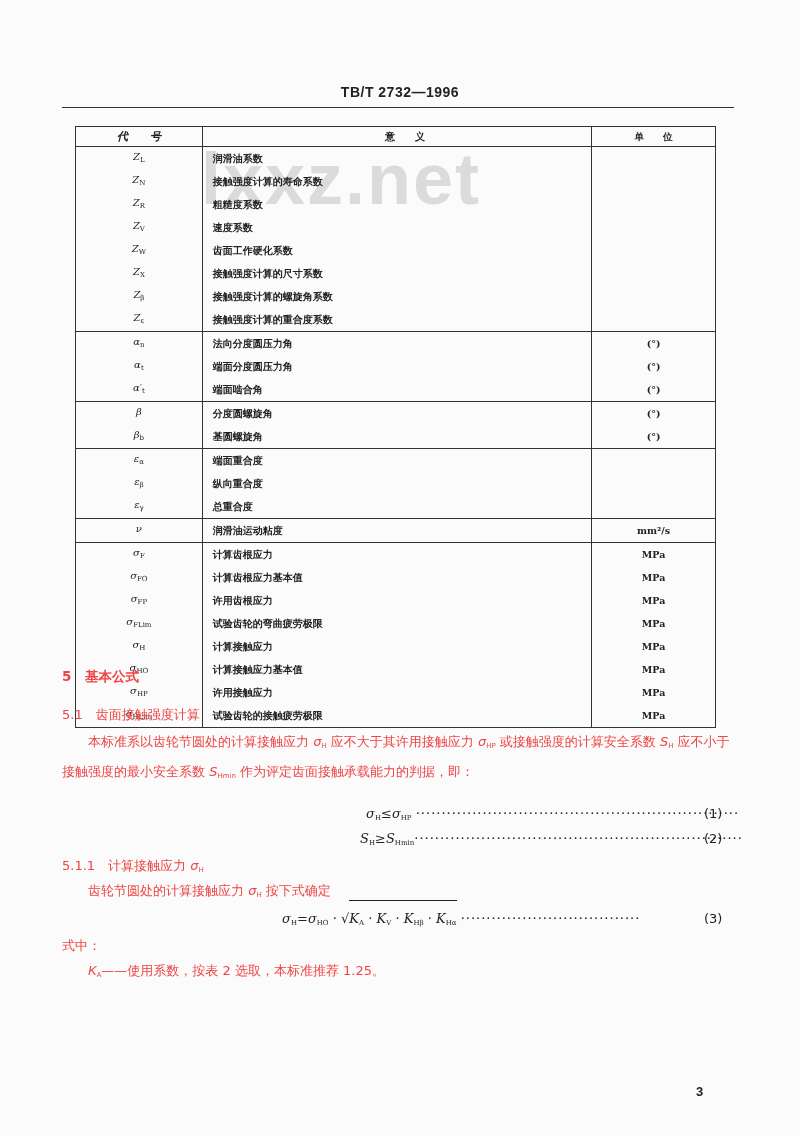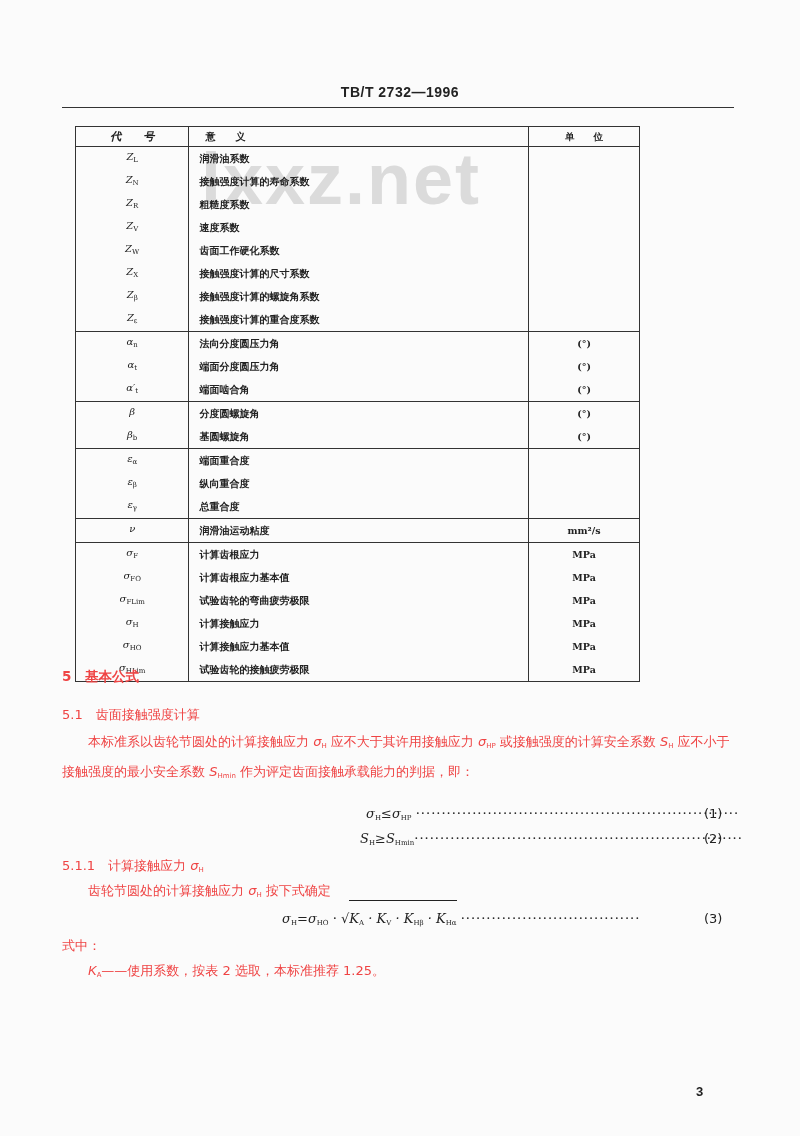--- a/index.html
+++ b/index.html
@@ -10,21 +10,21 @@
   .header-code {
     position: absolute; top: 84px; left: 0; width: 800px; text-align: center;
     font-family: "Liberation Sans", sans-serif; font-weight: bold; font-size: 14px; letter-spacing: 0.5px;
   }
   .header-rule { position: absolute; top: 107px; left: 62px; width: 672px; height: 1px; background: #333; }
   .watermark {
     position: absolute; top: 138px; left: 201px; font-family: "Liberation Sans", sans-serif;
     font-weight: bold; font-size: 72px; color: rgba(180,180,180,0.45); letter-spacing: 2px; pointer-events: none;
   }
   table.sym {
-    position: absolute; top: 126px; left: 75px; width: 565px; border-collapse: collapse;
+    position: absolute; top: 126px; left: 75px; width: 641px; border-collapse: collapse;
     font-size: 10px;
   }
   table.sym td, table.sym th {
     padding: 0; height: 19px; line-height: 19px; border-left: 1px solid #333; border-right: 1px solid #333;
   }
   table.sym th { font-weight: bold; font-size: 11px; border-top: 1.5px solid #333; border-bottom: 1.5px solid #333; height: 19px; }
   table.sym .c1 { width: 129px; text-align: center; font-style: italic; }
   table.sym .c2 { width: 384px; text-align: left; padding-left: 10px; font-weight: bold; font-family: "DejaVu Sans", sans-serif; font-size: 10px; }
   table.sym .c3 { width: 126px; text-align: center; font-size: 9.5px; font-weight: bold; }
   table.sym tr.group-start td { border-top: 1.2px solid #333; }
@@ -44,21 +44,21 @@
 <body>
 
 <div class="header-code">TB/T 2732—1996</div>
 <div class="header-rule"></div>
 <div class="watermark">lxxz.net</div>
 
 <table class="sym">
   <thead>
     <tr>
       <th class="c1 hd">代　　号</th>
-      <th class="c2 hd" style="text-align:left;padding-left:16px">意　　义</th>
+      <th class="c2 hd" style="text-align:center;padding-left:16px">意　　义</th>
       <th class="c3 hd">单　　位</th>
     </tr>
   </thead>
   <tbody id="tbody">
       <tr>
         <td class="c1"><span>Z</span><sub>L</sub></td>
         <td class="c2">润滑油系数</td>
         <td class="c3"></td>
       </tr>
       <tr>
@@ -145,32 +145,42 @@
         <td class="c1"><span>σ</span><sub>F</sub></td>
         <td class="c2">计算齿根应力</td>
         <td class="c3">MPa</td>
       </tr>
       <tr>
         <td class="c1"><span>σ</span><sub>FO</sub></td>
         <td class="c2">计算齿根应力基本值</td>
         <td class="c3">MPa</td>
       </tr>
       <tr>
+        <td class="c1"><span>σ</span><sub>FP</sub></td>
+        <td class="c2">许用齿根应力</td>
+        <td class="c3">MPa</td>
+      </tr>
+      <tr>
         <td class="c1"><span>σ</span><sub>FLim</sub></td>
         <td class="c2">试验齿轮的弯曲疲劳极限</td>
         <td class="c3">MPa</td>
       </tr>
       <tr>
         <td class="c1"><span>σ</span><sub>H</sub></td>
         <td class="c2">计算接触应力</td>
         <td class="c3">MPa</td>
       </tr>
       <tr>
         <td class="c1"><span>σ</span><sub>HO</sub></td>
         <td class="c2">计算接触应力基本值</td>
+        <td class="c3">MPa</td>
+      </tr>
+      <tr>
+        <td class="c1"><span>σ</span><sub>HP</sub></td>
+        <td class="c2">许用接触应力</td>
         <td class="c3">MPa</td>
       </tr>
       <tr class=" last">
         <td class="c1"><span>σ</span><sub>HLim</sub></td>
         <td class="c2">试验齿轮的接触疲劳极限</td>
         <td class="c3">MPa</td>
       </tr>
     </tbody>
 </table>
 

